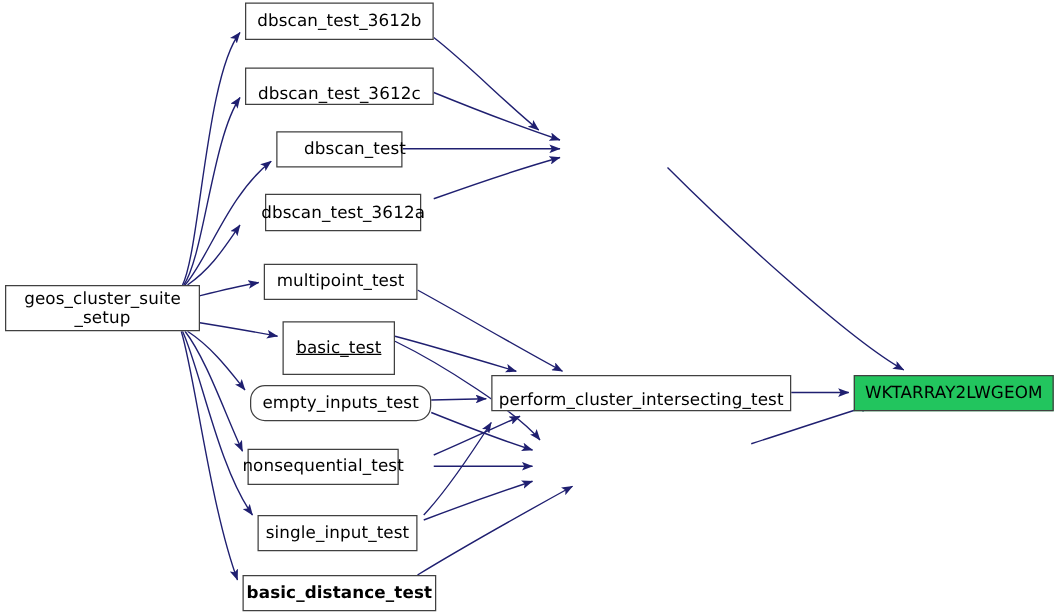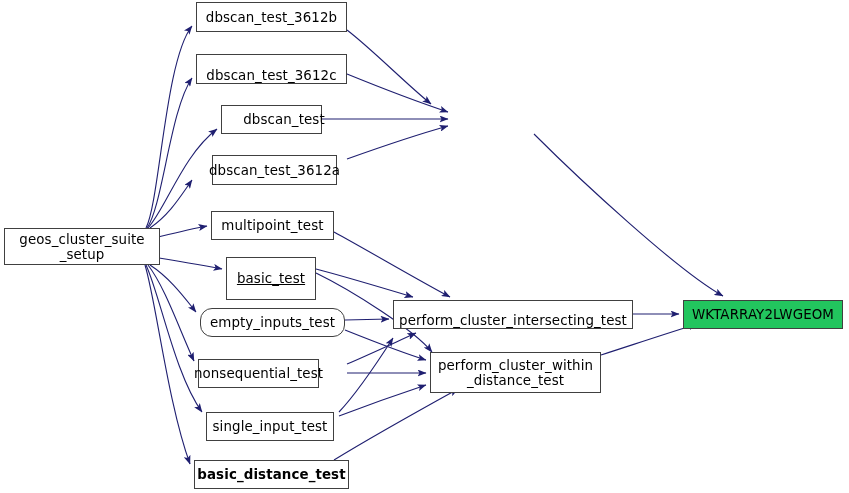--- a/index.html
+++ b/index.html
@@ -90,16 +90,14 @@
     <div class="node" style="left: 196px; top: 54px; width: 151px; height: 30px; align-items: flex-end;"><span class="node-label">dbscan_test_3612c</span></div>
     <div class="node" style="left: 221px; top: 105px; width: 101px; height: 29px; padding-left: 25px;"><span class="node-label">dbscan_test</span></div>
     <div class="node" style="left: 212px; top: 155px; width: 125px; height: 30px;"><span class="node-label">dbscan_test_3612a</span></div>
     <div class="node" style="left: 211px; top: 211px; width: 123px; height: 29px;"><span class="node-label">multipoint_test</span></div>
     <div class="node" style="left: 226px; top: 257px; width: 90px; height: 43px; text-decoration: underline;"><span class="node-label">basic_test</span></div>
     <div class="node" style="left: 200px; top: 308px; width: 145px; height: 29px; border-radius: 12px;"><span class="node-label">empty_inputs_test</span></div>
     <div class="node" style="left: 198px; top: 359px; width: 121px; height: 29px;"><span class="node-label">nonsequential_test</span></div>
     <div class="node" style="left: 206px; top: 412px; width: 128px; height: 29px;"><span class="node-label">single_input_test</span></div>
     <div class="node" style="left: 194px; top: 460px; width: 155px; height: 29px; font-weight: bold;"><span class="node-label">basic_distance_test</span></div>
     <div class="node" style="left: 393px; top: 300px; width: 240px; height: 29px; align-items: flex-end;"><span class="node-label">perform_cluster_intersecting_test</span></div>
-    <div class="node" style="left: 430px; top: 352px; width: 171px; height: 41px;"><span class="node-label">perform_cluster_within
-_distance_test</span></div>
     <div class="node highlight" style="left: 683px; top: 300px; width: 160px; height: 29px;"><span class="node-label">WKTARRAY2LWGEOM</span></div>
   </div>
 
 </body></html>

